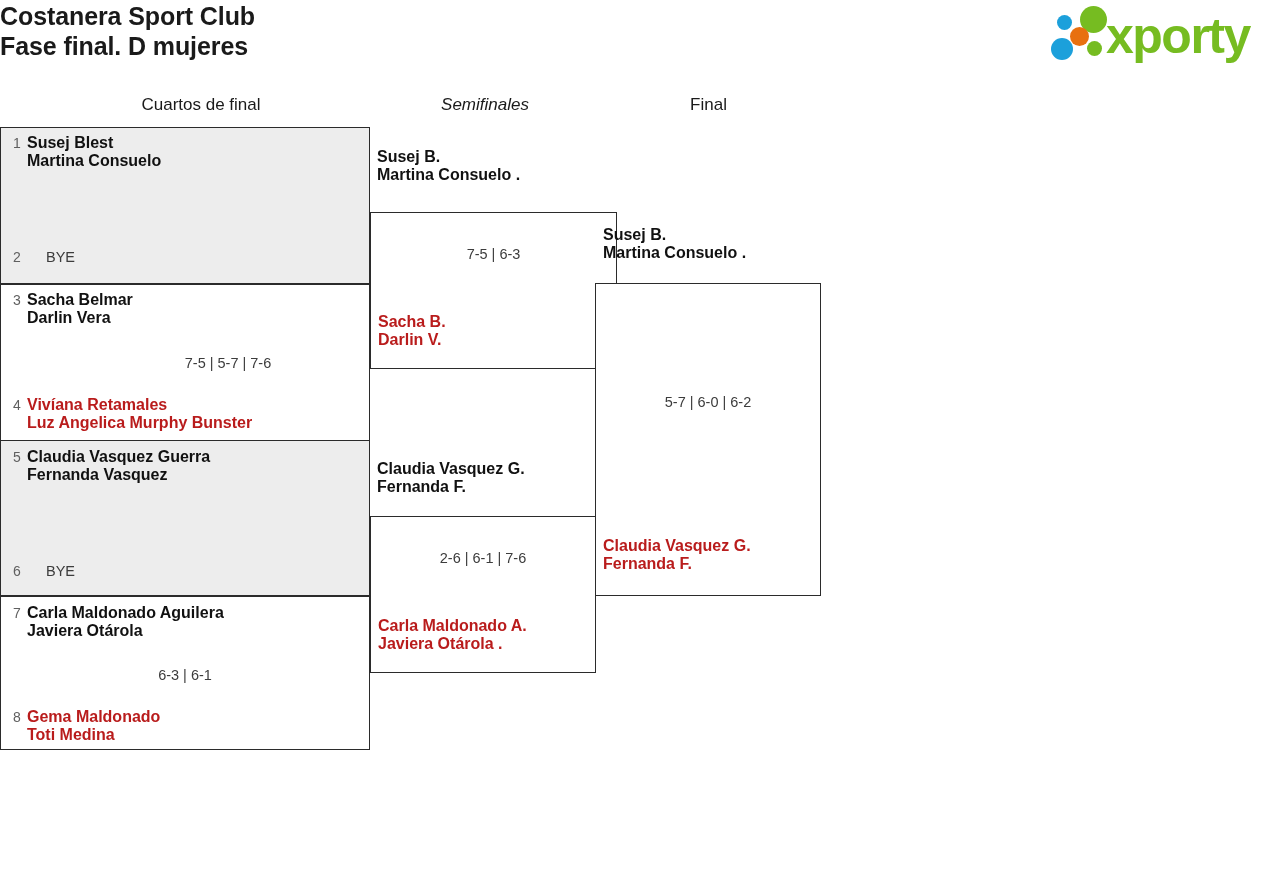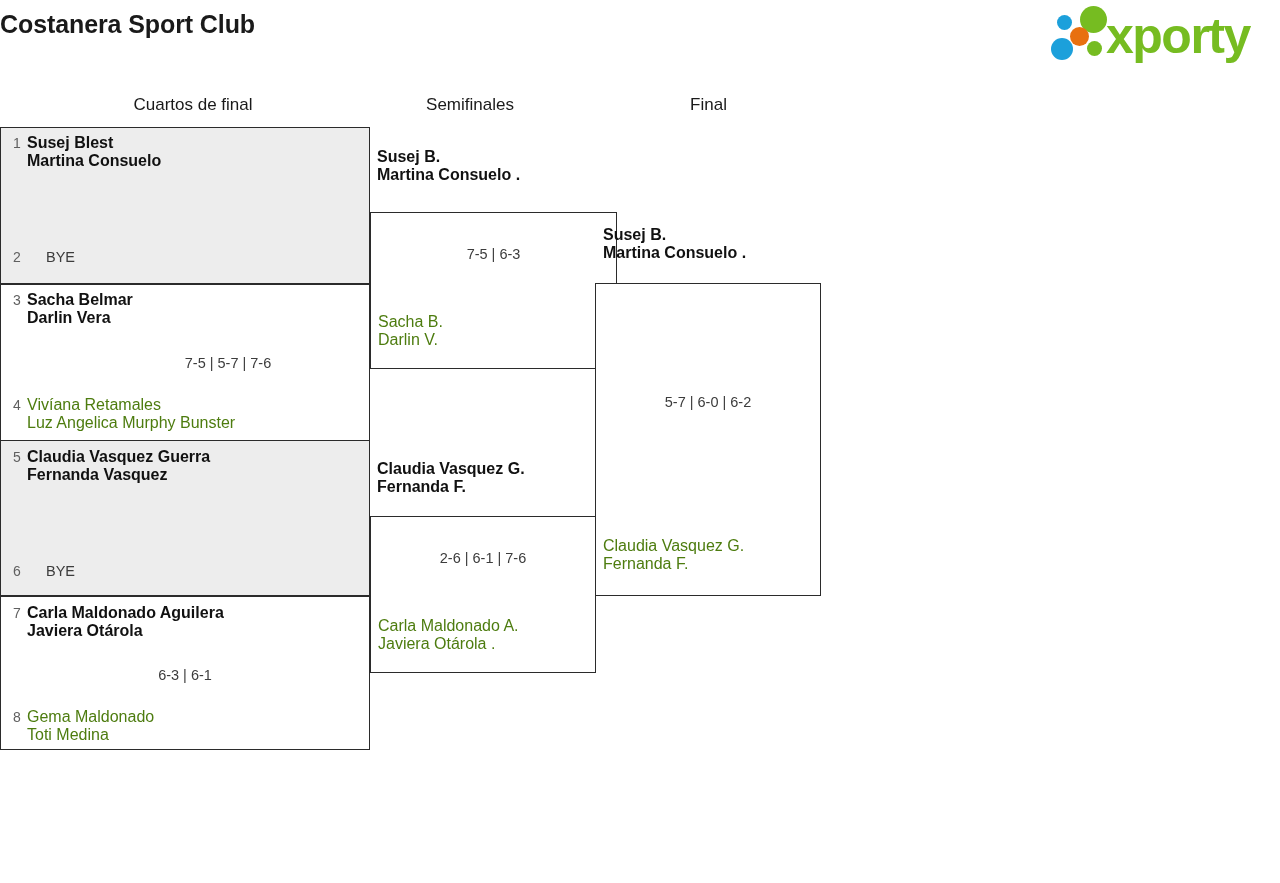--- a/index.html
+++ b/index.html
@@ -27,21 +27,20 @@
     position: absolute;
     left: 0; top: 2px;
     line-height: 1.18;
   }
   .title-line {
     font-size: 25px;
     font-weight: bold;
     color: #1a1a1a;
     letter-spacing: -0.1px;
     white-space: nowrap;
-    margin-top: 8px;
   }
 
   
   #logo {
     position: absolute;
     left: 1049px;
     top: 4px;
     width: 226px;
     height: 64px;
   }
@@ -102,54 +101,55 @@
     padding-top: 9px;
   }
   .names {
     font-size: 16px;
     line-height: 18px;
     padding-top: 0px;
     white-space: nowrap;
   }
   .names .nm { display: block; }
   .winner .names { font-weight: bold; color: #111111; }
-  .loser  .names { font-weight: normal; color: #4d7c0f; }
+  .loser  .names { font-weight: bold; color: #b91c1c; }
   .bye .names { font-weight: normal; color: #3c3c3c; font-size: 14.5px; margin-left: 19px; }
 
   .score {
     position: absolute;
     width: 100%;
     text-align: center;
     font-size: 14.5px;
     color: #3c3c3c;
     white-space: nowrap;
   }
 </style>
 </head>
 <body>
 
 <div id="header">
   <div id="title-block">
     <div class="title-line">Costanera Sport Club</div>
+    <div class="title-line">Fase final. D mujeres</div>
   </div>
 
   <div id="logo">
     <div id="logo-dots">
       <span class="dot" style="left:8px;  top:11px; width:15px; height:15px; background:#1ca0db;"></span>
       <span class="dot" style="left:31px; top:2px;  width:27px; height:27px; background:#76bc21;"></span>
       <span class="dot" style="left:21px; top:23px; width:19px; height:19px; background:#e8700f;"></span>
       <span class="dot" style="left:2px;  top:34px; width:22px; height:22px; background:#1ca0db;"></span>
       <span class="dot" style="left:38px; top:37px; width:15px; height:15px; background:#76bc21;"></span>
     </div>
     <div id="logo-wordmark" style="color:#76bc21;">xporty</div>
   </div>
 </div>
 
-<div class="round-header" style="left:8px;   width:370px;">Cuartos de final</div>
-<div class="round-header" style="left:357px; width:226px;">Semifinales</div>
+<div class="round-header" style="left:16px;   width:370px;">Cuartos de final</div>
+<div class="round-header" style="left:372px; width:226px;font-style:italic;">Semifinales</div>
 <div class="round-header" style="left:596px; width:225px;">Final</div>
 
 <div id="bracket">
 
   <div class="match shaded" style="left:0px; top:127px; width:370px; height:157px;">
     <div class="slot winner" style="top:6px;">
       <span class="seed" style="padding-top:0;">1</span>
       <span class="names">
         <span class="nm">Susej Blest</span>
         <span class="nm">Martina Consuelo</span>

